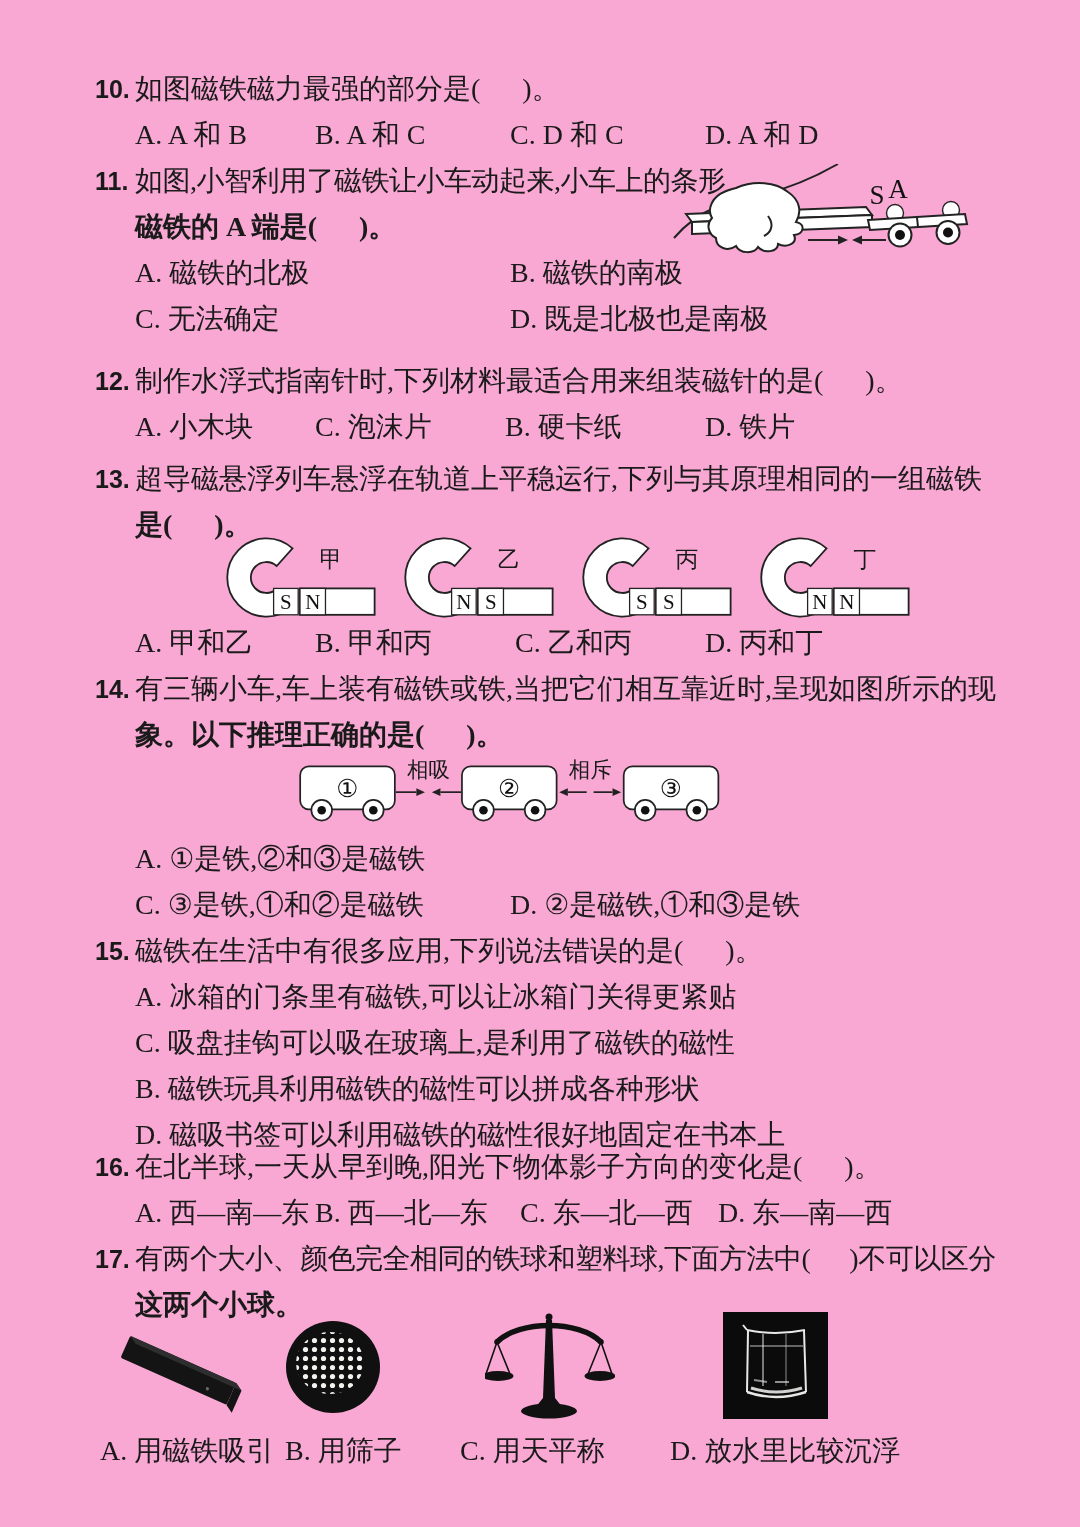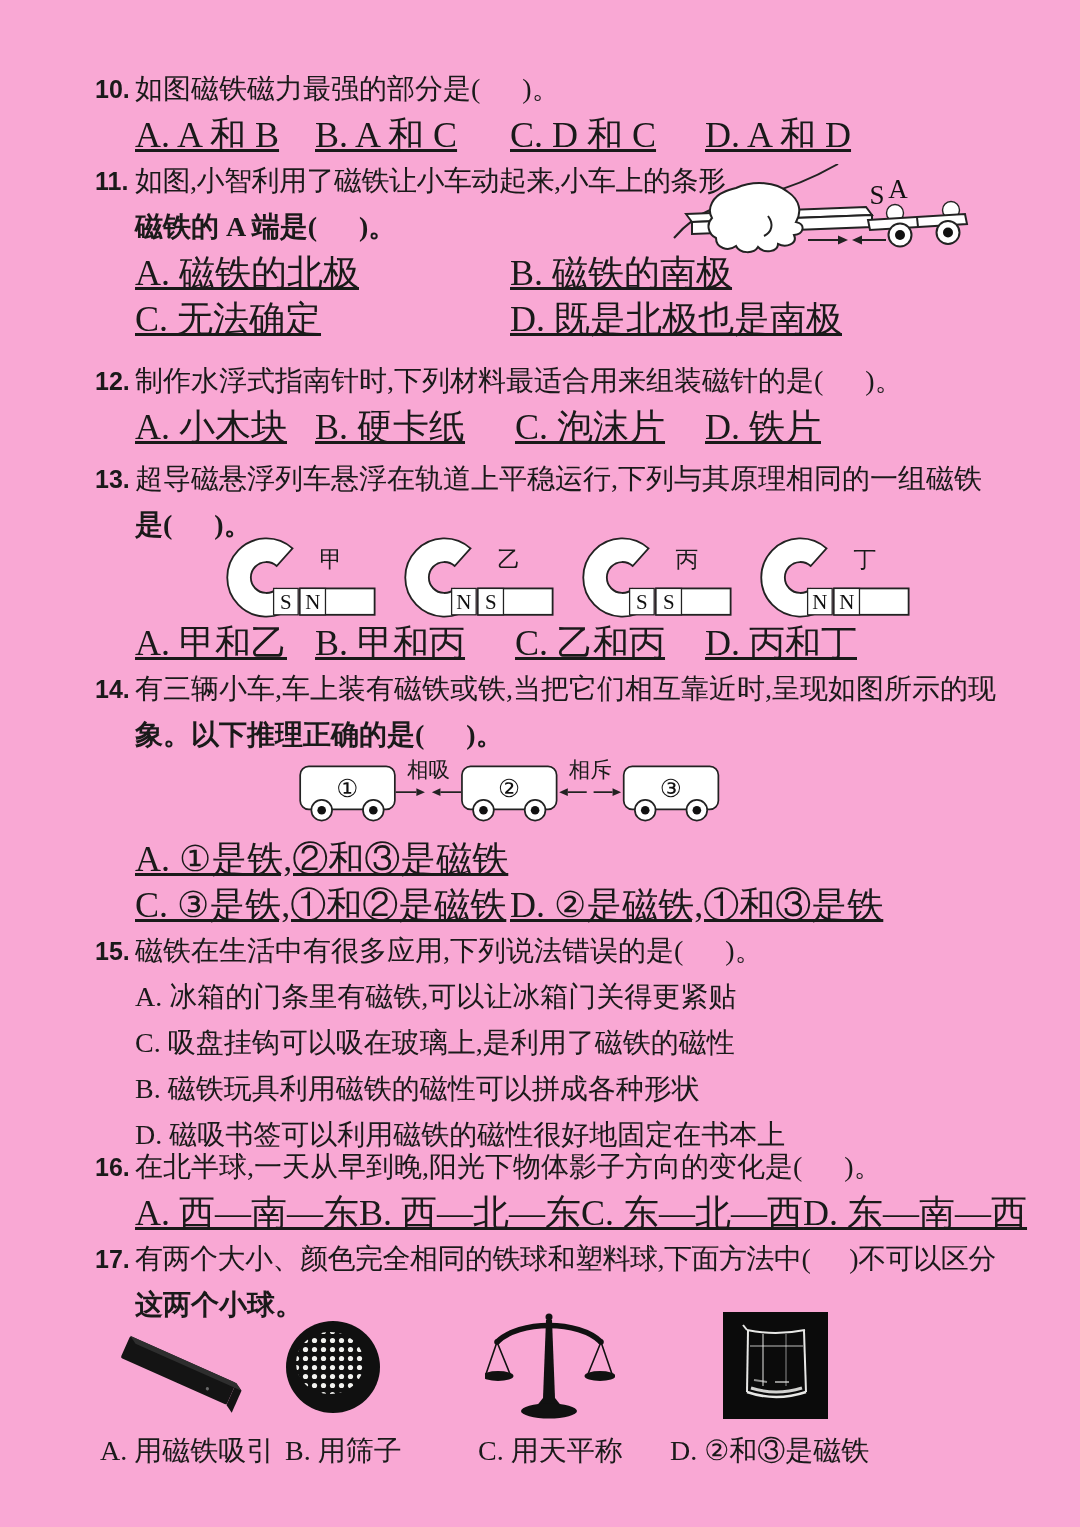--- a/index.html
+++ b/index.html
@@ -16,21 +16,21 @@
   .q { position:relative; }
   .qline { display:flex; line-height:46px; }
   .qnum {
     flex:0 0 40px; width:40px;
     font-family:"Liberation Sans","DejaVu Sans",sans-serif;
     font-weight:700; font-size:25px;
   }
   .qtext { font-size:28px; white-space:pre; }
   .tight { letter-spacing:-0.5px; }
   .cont { padding-left:40px;font-weight:bold; }
-  .opts { display:flex; padding-left:40px; line-height:46px; font-size:36px;text-decoration:underline; }
+  .opts { display:flex; padding-left:40px; line-height:46px; font-size:28px; }
   .opts .opt { white-space:pre; }
   .w180 { flex:0 0 180px; } .w195 { flex:0 0 195px; } .w200 { flex:0 0 200px; }
   .w190 { flex:0 0 190px; } .w205 { flex:0 0 205px; } .w198 { flex:0 0 198px; }
   .w375 { flex:0 0 375px; }
   .optline { display:block; padding-left:40px; line-height:46px; font-size:28px; white-space:pre; }
   .q12m { margin-top:16px; }
   .q13m { margin-top:6px; }
   .q16m { margin-top:-14px; }
   .figrow13 { display:flex; gap:18px; margin:-16px 0 -2px 130px; height:90px; }
   .figrow14 { margin:-2px 0 6px 200px; height:74px; }
@@ -112,22 +112,22 @@
     </div>
   </section>
 
   <section class="q q12m">
     <div class="qline">
       <span class="qnum">12.</span>
       <span class="qtext">制作水浮式指南针时,下列材料最适合用来组装磁针的是(      )。</span>
     </div>
     <div class="opts">
       <span class="opt w180">A. 小木块</span>
+      <span class="opt w190">C. 泡沫片</span>
       <span class="opt w200">B. 硬卡纸</span>
-      <span class="opt w190">C. 泡沫片</span>
       <span class="opt">D. 铁片</span>
     </div>
   </section>
 
   <section class="q q13m">
     <div class="qline">
       <span class="qnum">13.</span>
       <span class="qtext">超导磁悬浮列车悬浮在轨道上平稳运行,下列与其原理相同的一组磁铁</span>
     </div>
     <div class="qline cont">
@@ -310,18 +310,18 @@
           <path d="M 24,80 Q 53,90 83,80" stroke-width="2.5"></path>
           <path d="M 28,76 Q 53,84 79,76" stroke-width="3" opacity="0.9"></path>
           <path d="M 27,34 L 80,34" stroke-width="1.5" opacity="0.55"></path>
           <path d="M 40,22 L 40,74" stroke-width="2" opacity="0.5"></path>
           <path d="M 63,22 L 63,74" stroke-width="1.5" opacity="0.4"></path>
           <path d="M 31,68 L 44,70 M 52,70 L 66,70" stroke-width="2" opacity="0.6"></path>
         </g>
       </svg>
       <span class="cap" style="left:5px;">A. 用磁铁吸引</span>
       <span class="cap" style="left:190px;">B. 用筛子</span>
-      <span class="cap" style="left:383px;">C. 用天平称</span>
-      <span class="cap" style="left:575px;">D. ②和③是磁铁</span>
+      <span class="cap" style="left:365px;">C. 用天平称</span>
+      <span class="cap" style="left:575px;">D. 放水里比较沉浮</span>
     </div>
   </section>
 
 </div>
 
 </body></html>

